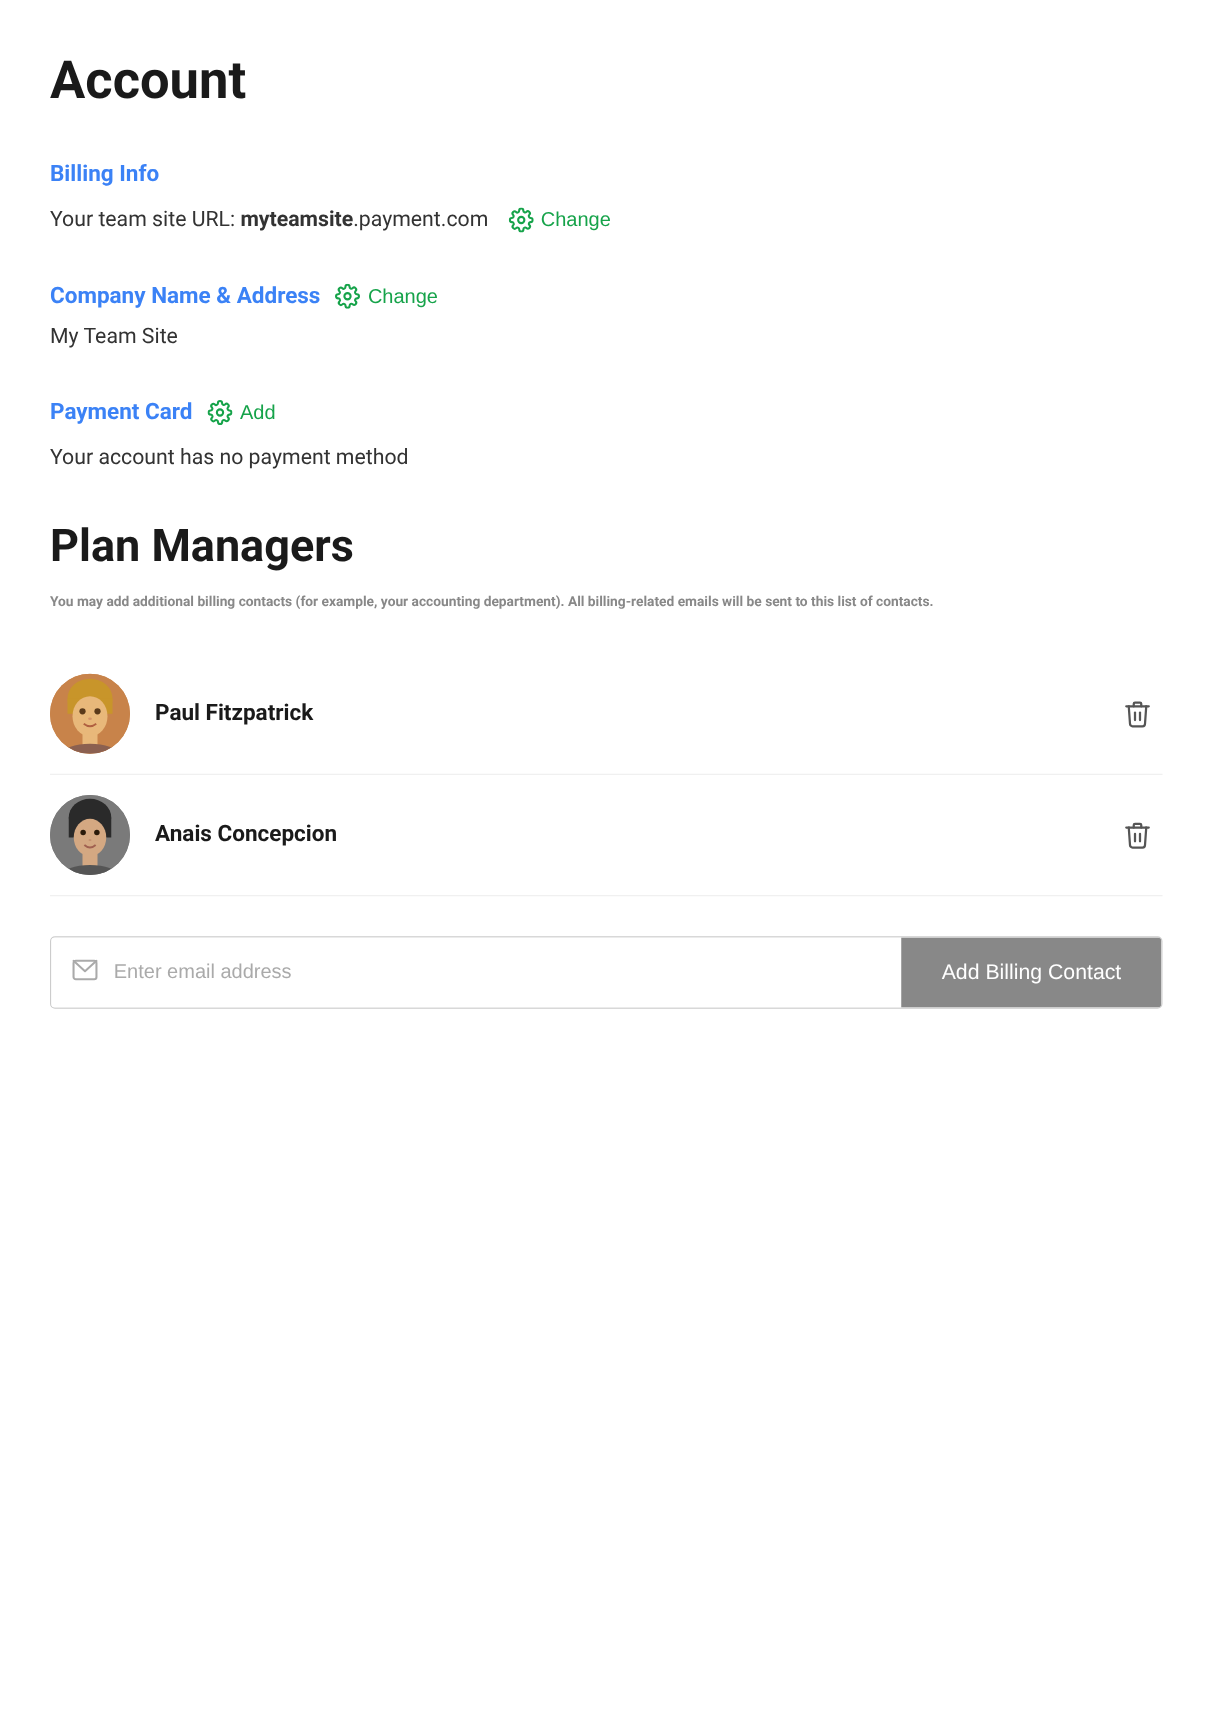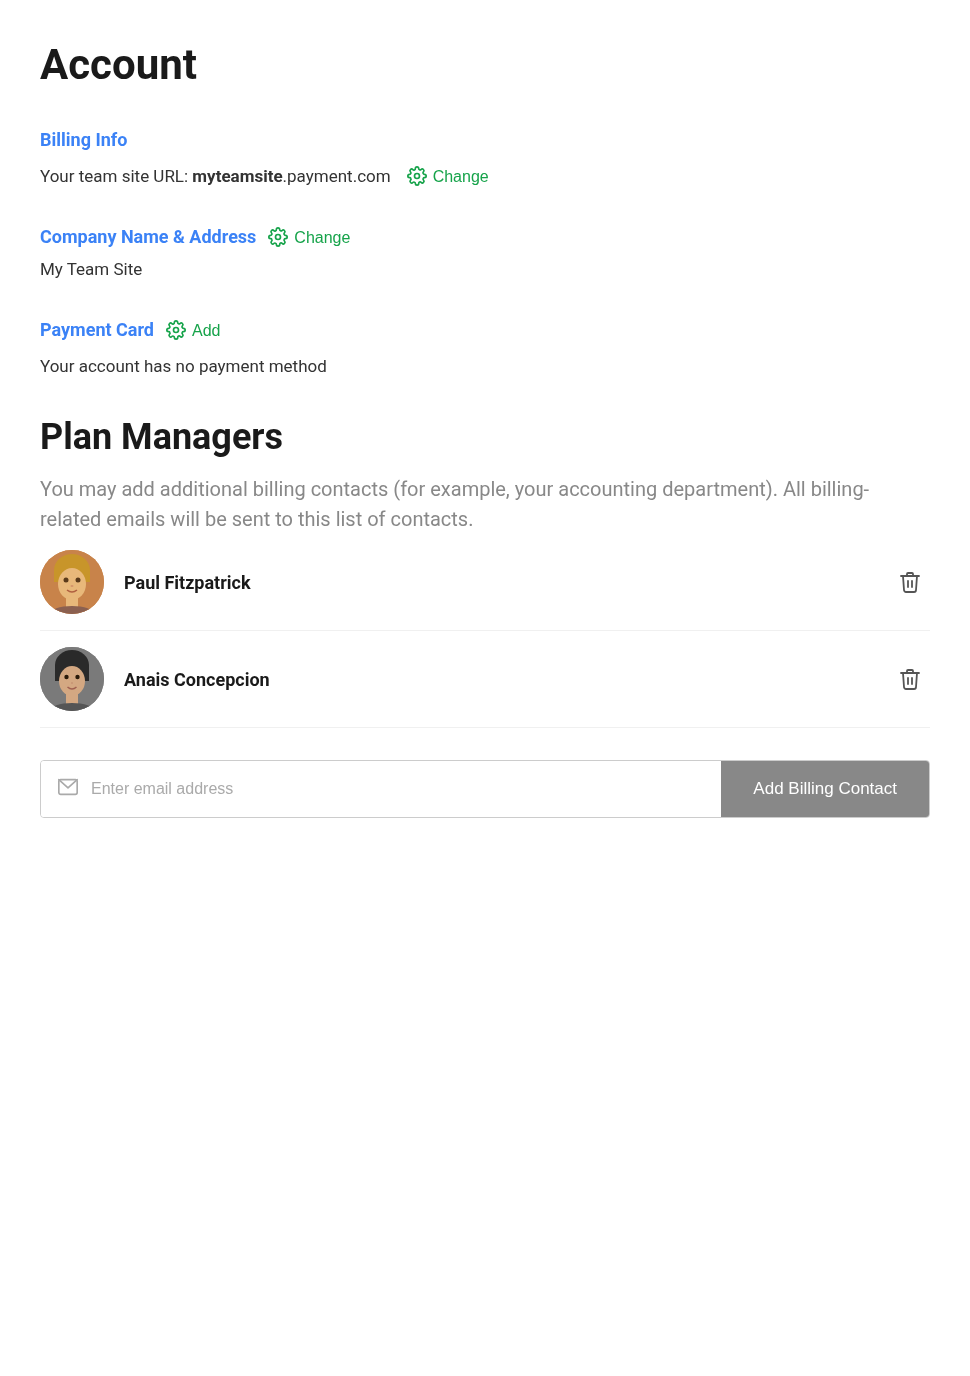--- a/index.html
+++ b/index.html
@@ -87,24 +87,26 @@
 
     .plan-managers-title {
       font-size: 36px;
       font-weight: 700;
       color: #1a1a1a;
       margin-bottom: 16px;
       margin-top: 40px;
     }
 
     .plan-managers-description {
-      font-size: 20px;
+      font-size: 11px;
       color: #888;
       line-height: 1.5;
+      margin-bottom: 32px;
       max-width: 860px;
+      font-weight: bold;
     }
 
     .contact-list {
       margin-bottom: 32px;
     }
 
     .contact-item {
       display: flex;
       align-items: center;
       gap: 20px;

